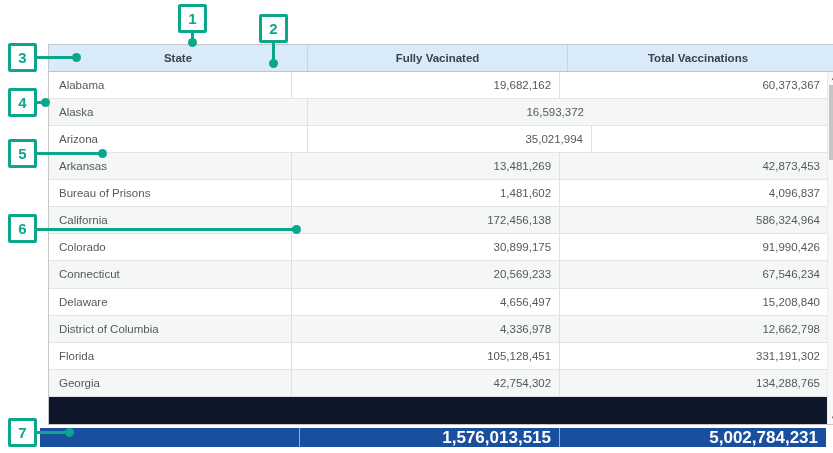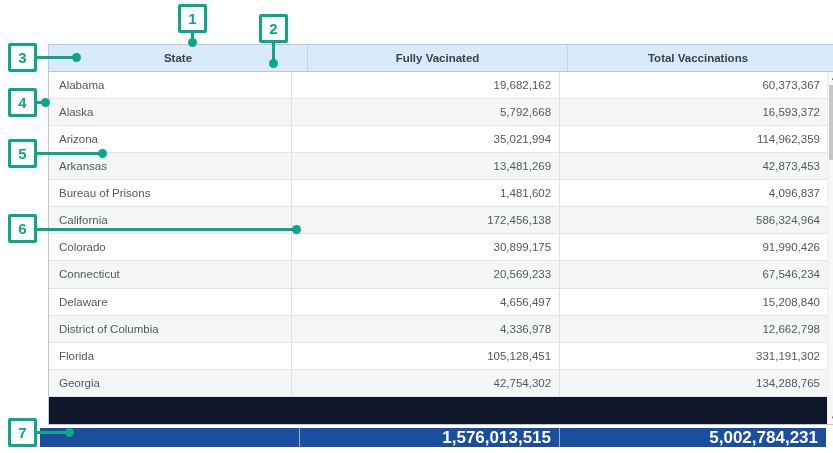--- a/index.html
+++ b/index.html
@@ -85,27 +85,25 @@
     </div>
 
     <div class="tbody">
         <div class="tr">
           <div class="td td-state">Alabama</div>
           <div class="td td-num">19,682,162</div>
           <div class="td td-num last">60,373,367</div>
         </div>
         <div class="tr">
           <div class="td td-state">Alaska</div>
-          <div class="td td-num">5,792,668</div>
           <div class="td td-num last">16,593,372</div>
         </div>
         <div class="tr">
           <div class="td td-state">Arizona</div>
           <div class="td td-num">35,021,994</div>
-          <div class="td td-num last">114,962,359</div>
         </div>
         <div class="tr">
           <div class="td td-state">Arkansas</div>
           <div class="td td-num">13,481,269</div>
           <div class="td td-num last">42,873,453</div>
         </div>
         <div class="tr">
           <div class="td td-state">Bureau of Prisons</div>
           <div class="td td-num">1,481,602</div>
           <div class="td td-num last">4,096,837</div>

